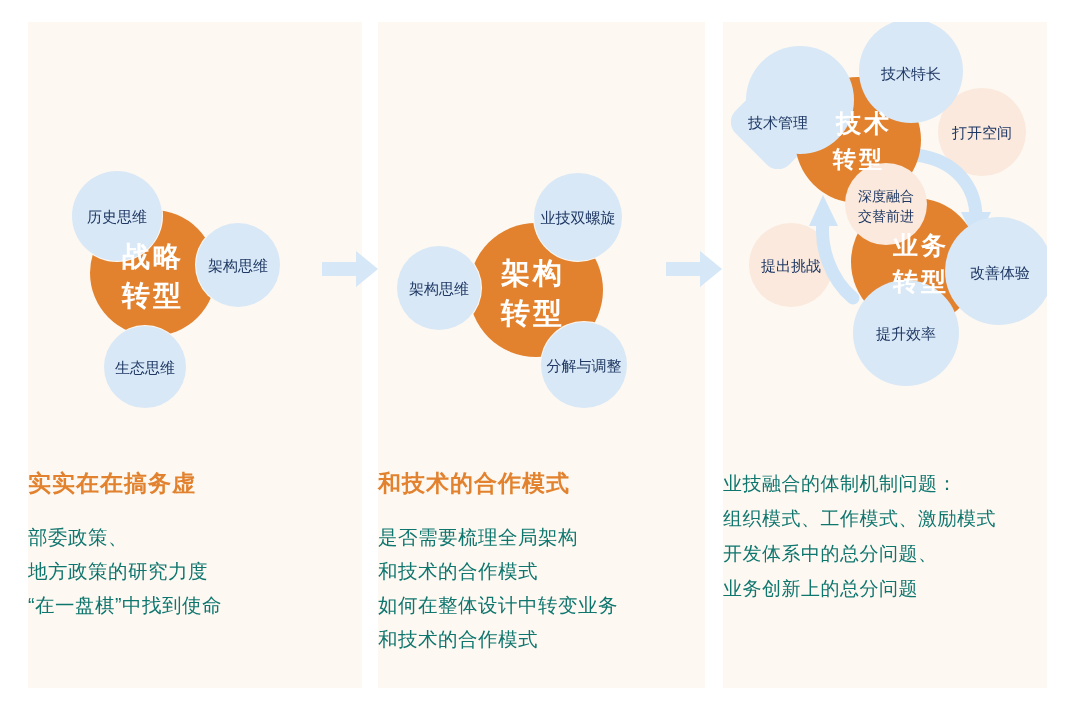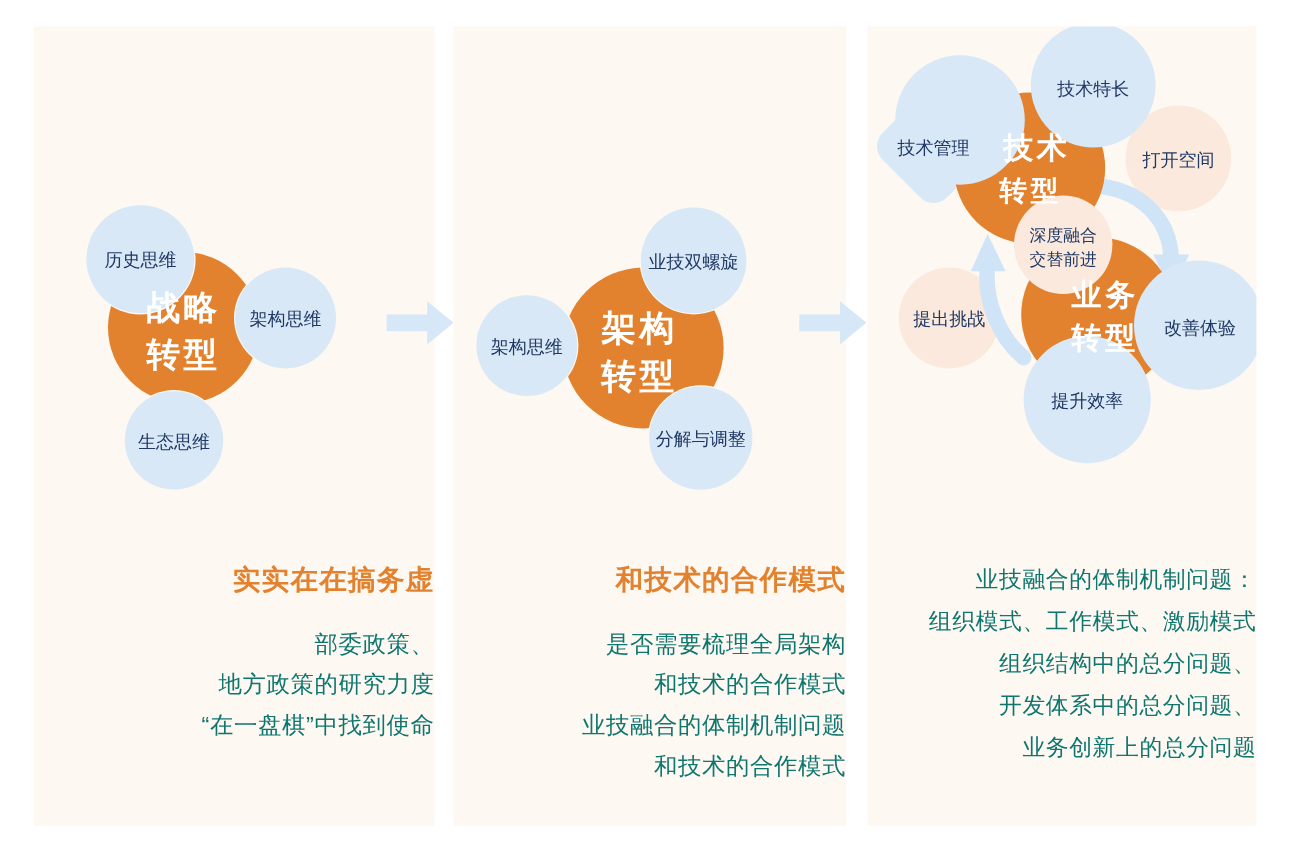--- a/index.html
+++ b/index.html
@@ -19,21 +19,21 @@
 
   
   .connector{position:absolute;width:58px;height:42px;}
   #connector-1{left:322px;top:248px;}
   #connector-2{left:666px;top:248px;}
 
   
   .graphic{position:absolute;left:0;top:0;width:100%;height:430px;}
 
   
-  .textblock{position:absolute;left:0;width:100%;text-align:right;}
+  .textblock{position:absolute;left:0;width:100%;text-align:left;}
   #text-1{top:448px;}
   #text-2{top:448px;}
   #text-3{top:444px;}
 
   .headline{
     color:#E2822E;font-size:23px;font-weight:bold;letter-spacing:1px;
     margin:0 0 22px 0;line-height:1.2;
   }
   .bodyline{
     color:#0f766e;font-size:19.5px;line-height:34px;margin:0;
@@ -103,21 +103,21 @@
       <text class="lbl-navy" x="206" y="349" text-anchor="middle">分解与调整</text>
 
       <text class="lbl-white" x="155" y="261" text-anchor="middle" font-size="29" letter-spacing="3">架构</text>
       <text class="lbl-white" x="155" y="301" text-anchor="middle" font-size="29" letter-spacing="3">转型</text>
     </svg>
 
     <div class="textblock" id="text-2">
       <p class="headline">和技术的合作模式</p>
       <p class="bodyline">是否需要梳理全局架构</p>
       <p class="bodyline">和技术的合作模式</p>
-      <p class="bodyline">业技融合的体制机制问题</p>
+      <p class="bodyline">如何在整体设计中转变业务</p>
       <p class="bodyline">和技术的合作模式</p>
     </div>
   </div>
 
   <svg class="connector" id="connector-2" viewBox="0 0 58 42">
     <path d="M0,14 L34,14 L34,3 L56,21 L34,39 L34,28 L0,28 Z" fill="#D6E7F8"></path>
   </svg>
 
   <div class="panel" id="panel-3">
 
@@ -167,19 +167,18 @@
       <text class="lbl-white" x="141" y="110" text-anchor="middle" font-size="25" letter-spacing="3">技术</text>
       <text class="lbl-white" x="136" y="145" text-anchor="middle" font-size="23" letter-spacing="3">转型</text>
 
       <text class="lbl-white" x="198" y="232" text-anchor="middle" font-size="25" letter-spacing="3">业务</text>
       <text class="lbl-white" x="198" y="268" text-anchor="middle" font-size="25" letter-spacing="3">转型</text>
     </svg>
 
     <div class="textblock" id="text-3">
       <p class="bodyline">业技融合的体制机制问题：</p>
       <p class="bodyline">组织模式、工作模式、激励模式</p>
-      <p class="bodyline">组织结构中的总分问题、</p>
       <p class="bodyline">开发体系中的总分问题、</p>
       <p class="bodyline">业务创新上的总分问题</p>
     </div>
   </div>
 
 </div>
 
 </body></html>

